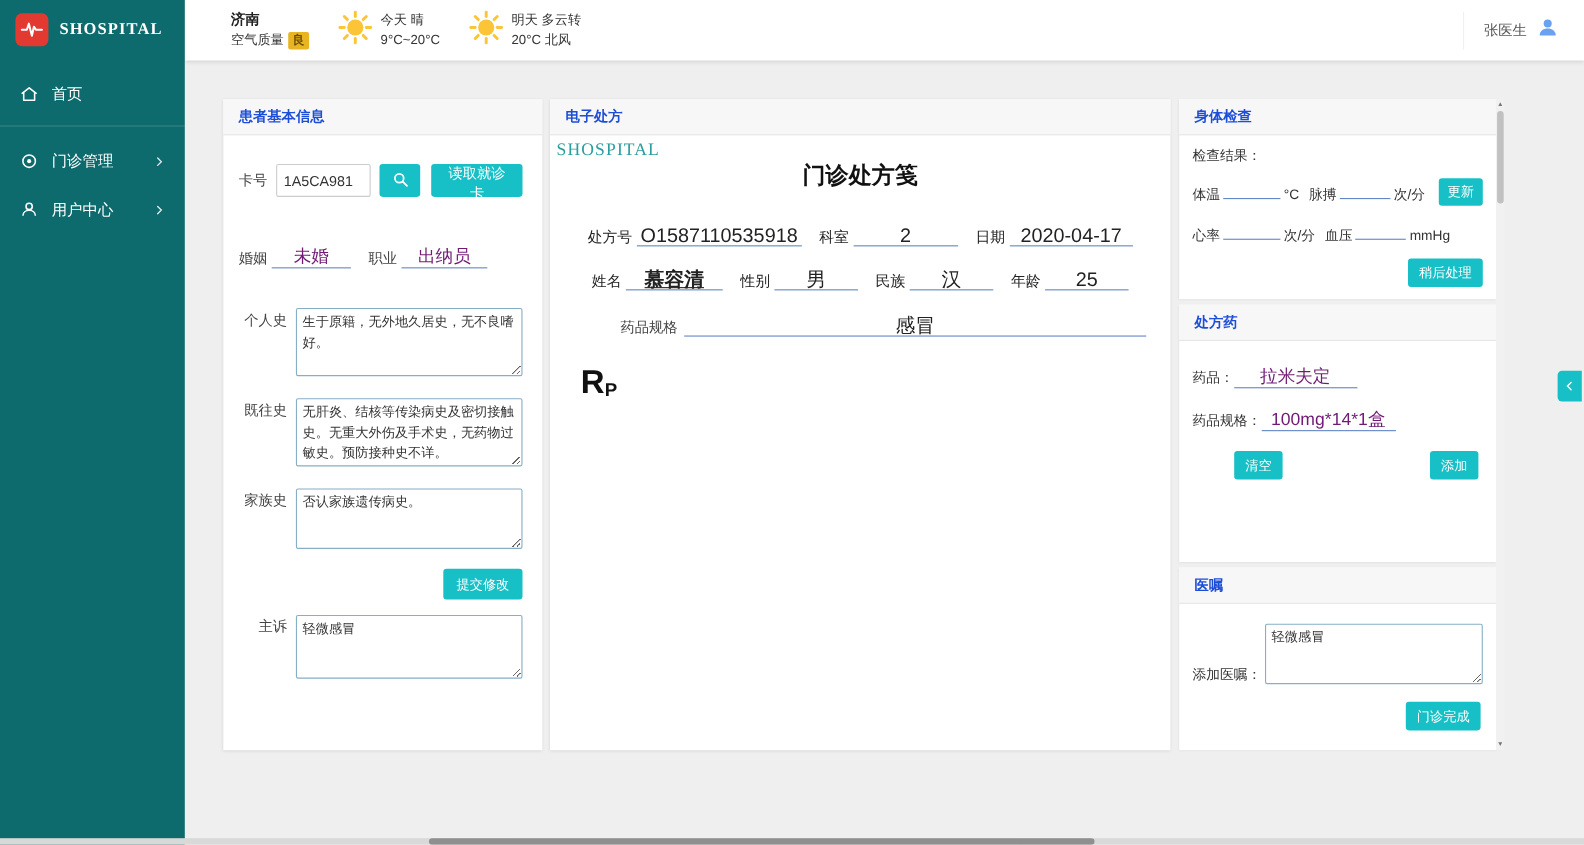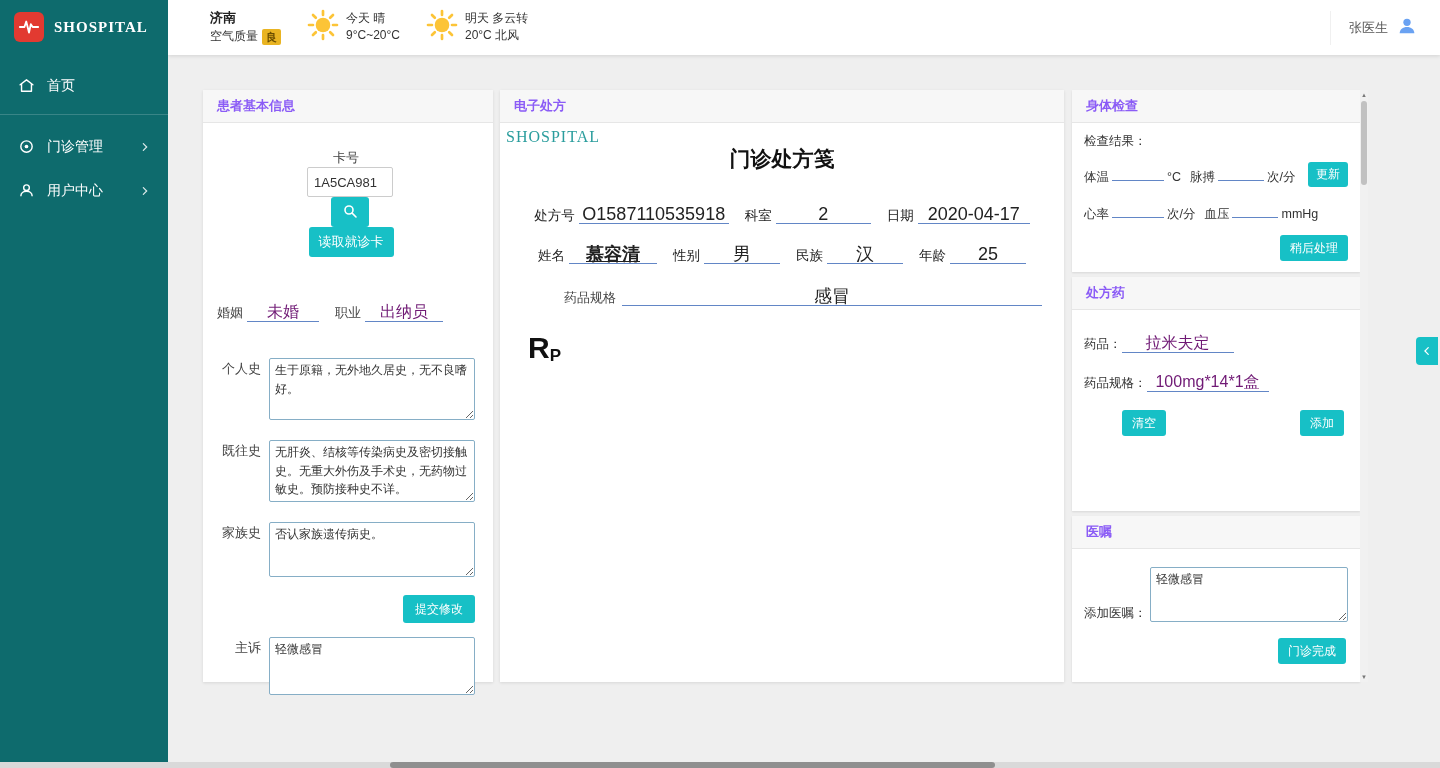--- a/index.html
+++ b/index.html
@@ -24,37 +24,37 @@
   .wcol { display:flex; flex-direction:column; line-height:1.45; }
   .wcity { font-weight:bold; font-size:13px; color:#222; }
   .waq { font-size:12px; color:#333; display:flex; align-items:center; gap:4px; }
   .badge { background:#e9b422; color:#6b4e00; font-size:11px; padding:0 4px; border-radius:2px; font-weight:bold; line-height:16px; }
   .wline { font-size:12px; color:#333; }
   .topbar-right { margin-left:auto; display:flex; align-items:center; gap:8px; padding:0 22px 0 18px; border-left:1px solid #f0f0f0; height:34px; }
   .doctor { font-size:13px; color:#555; }
 
   
   .panel { position:absolute; top:90px; height:592px; background:#fff; box-shadow:0 1px 3px rgba(0,0,0,0.10); }
-  .phead { height:33px; display:flex; align-items:center; padding:0 14px; background:#f7f7f7; border-bottom:1px solid #e6e6e6; color:#8b5cf6; font-size:13px; font-weight:bold; }
+  .phead { height:33px; display:flex; align-items:center; padding:0 14px; background:#f7f7f7; border-bottom:1px solid #e6e6e6; color:#1d4ed8; font-size:13px; font-weight:bold; }
 
   .btn { background:#17c0c6; color:#fff; border:0; border-radius:3px; font-size:12px; height:26px; padding:0 10px; cursor:pointer; font-family:inherit; }
   .btn.lg { height:30px; font-size:13px; }
   .btn-search { width:38px; height:30px; display:inline-flex; align-items:center; justify-content:center; }
 
   .uv { display:inline-block; border-bottom:1px solid #6286c6; text-align:center; font-size:16px; color:#701a75; height:19px; line-height:18px; vertical-align:bottom; }
   textarea { border:1px solid #86aec6; border-radius:2px; font-size:12px; color:#333; padding:2px 5px; line-height:1.55; font-family:inherit; background:#fff; }
   textarea.scroll { overflow-y:scroll; }
 
   
   #panel-patient { left:203px; width:290px; }
   .pp-body { padding:0 18px 0 14px; }
   .row { display:flex; align-items:center; }
   .lbl { font-size:13px; color:#444; flex:0 0 auto; }
   .lbl-r { width:44px; text-align:right; margin-right:8px; font-size:13px; color:#444; flex:0 0 44px; padding-top:2px; }
-  .card-row { margin-top:26px;flex-direction:column; }
+  .card-row { margin-top:26px; }
   .card-input { width:86px; height:30px; border:1px solid #ccc; border-radius:2px; padding:0 6px; font-size:13px; color:#333; margin-left:8px; font-family:inherit; }
   .mar-row { margin-top:46px; }
   .hist-row { margin-top:36px; align-items:flex-start; }
   .hist-row + .hist-row { margin-top:20px; }
   .ta { flex:1; height:62px; resize:both; }
   .submit-row { margin-top:18px; display:flex; }
   .submit-row .btn { margin-left:auto; width:72px; height:28px; }
   .chief-row { margin-top:14px; align-items:flex-start; }
 
   

